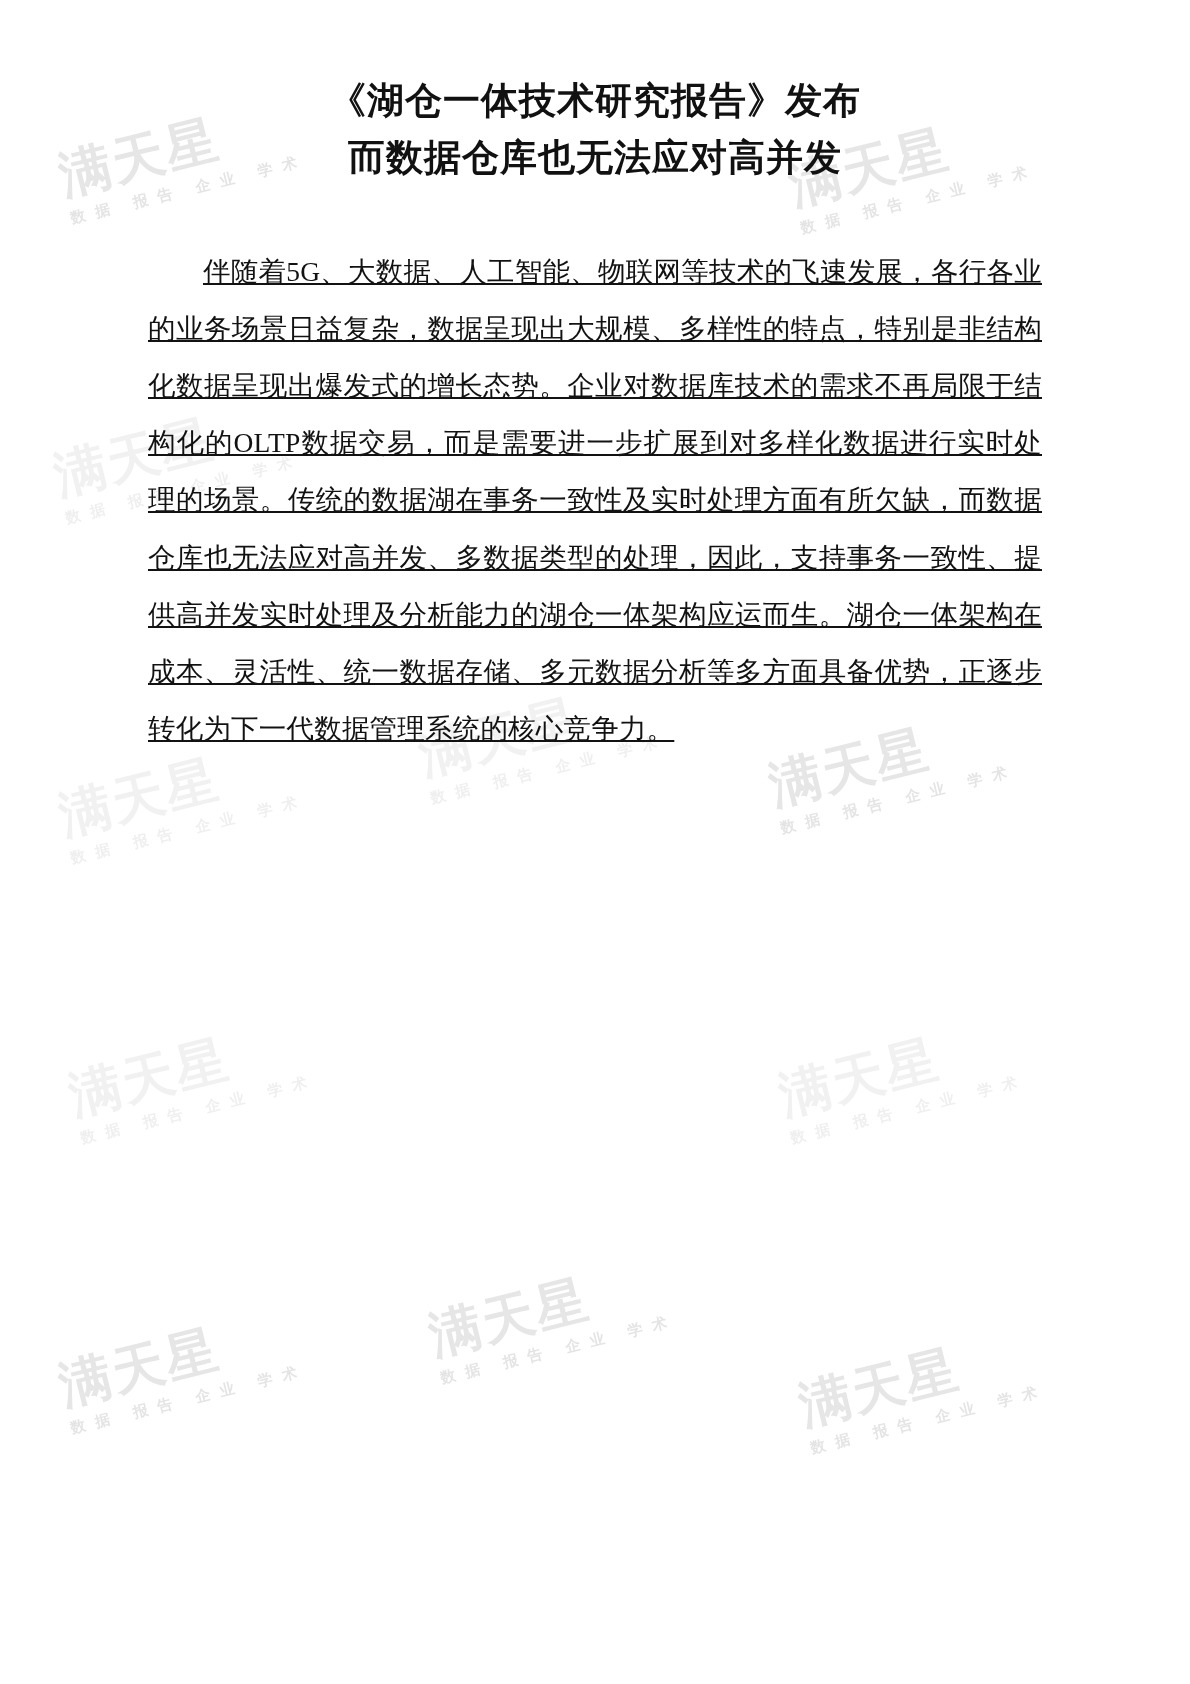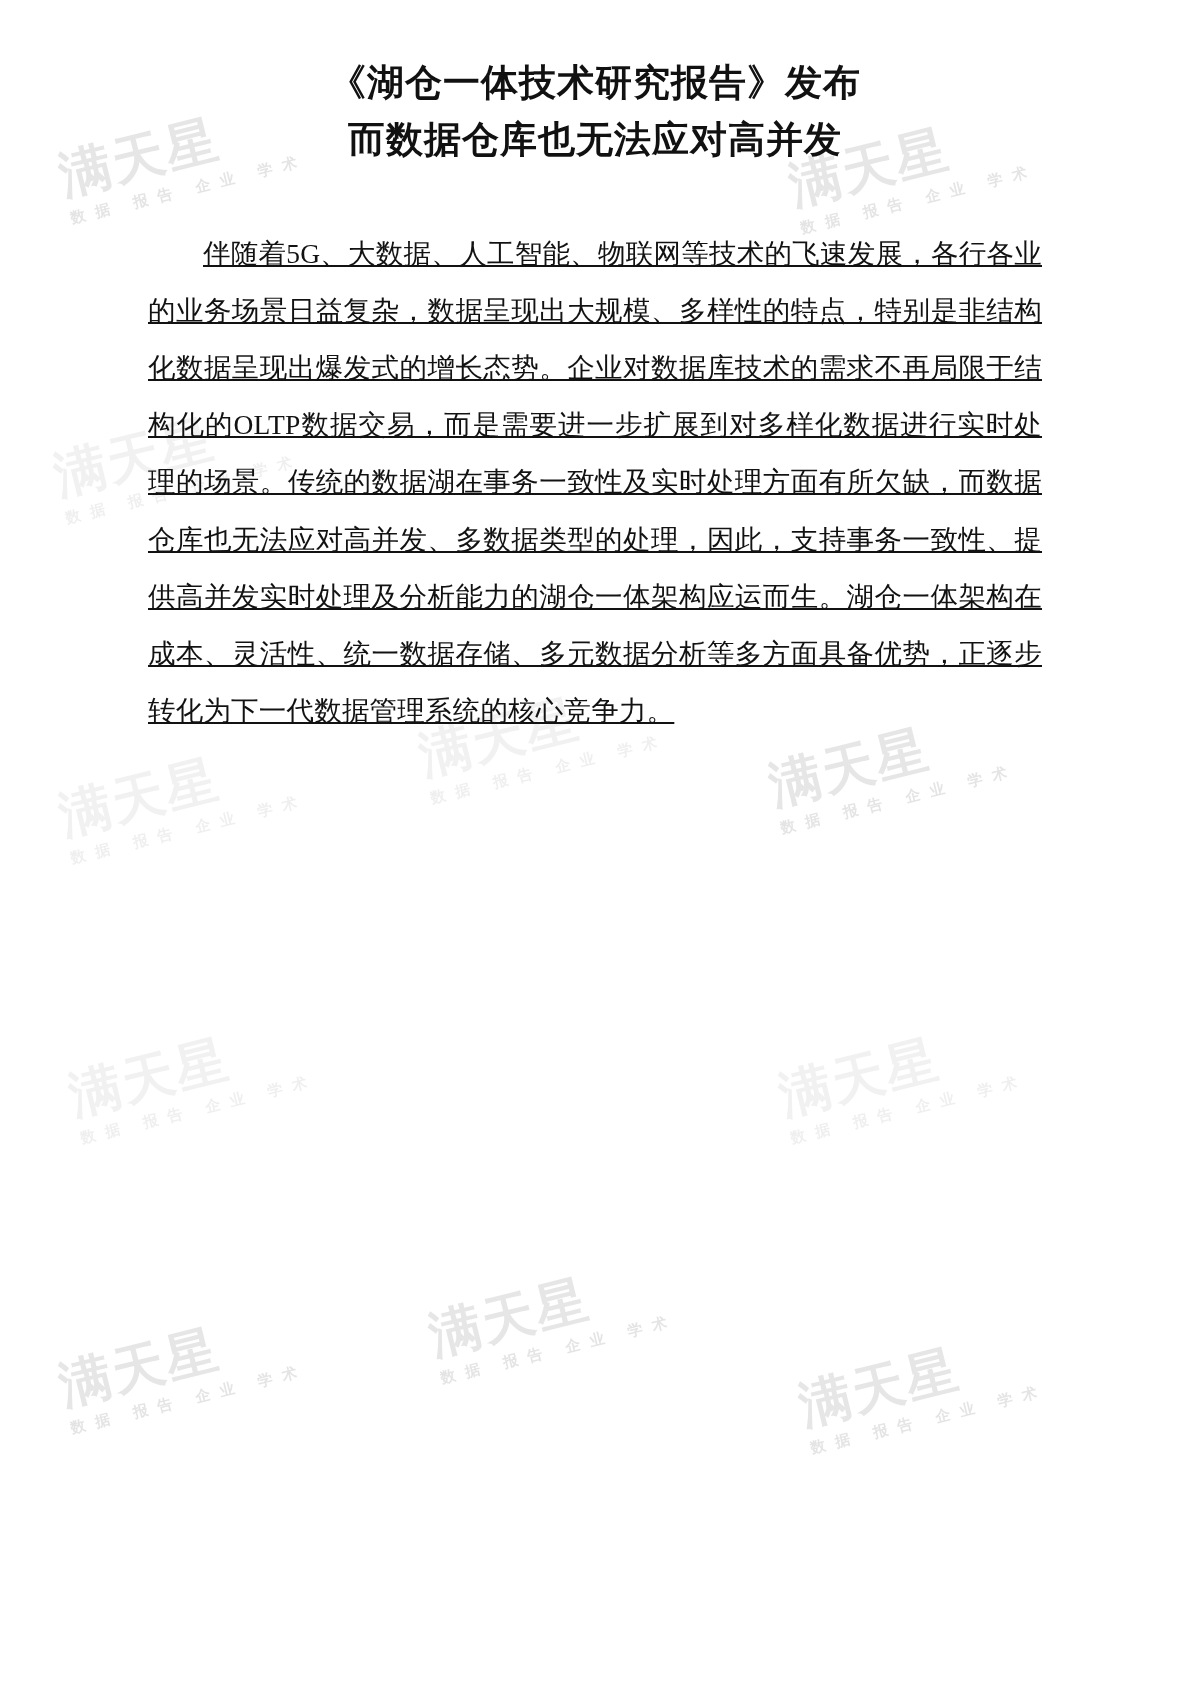--- a/index.html
+++ b/index.html
@@ -52,21 +52,21 @@
   }
   .wm.light {
     color: rgba(150,150,150,0.13);
   }
   .wm.light .wm-sub { color: rgba(150,150,150,0.15); }
 
   
   .content {
     position: relative;
     z-index: 1;
-    padding: 54px 148px 0 148px;
+    padding: 72px 148px 0 148px;
   }
   .doc-title {
     text-align: center;
     font-family: "Liberation Sans", sans-serif;
     font-weight: 700;
     font-size: 37px;
     line-height: 1.55;
     letter-spacing: 1px;
     color: #111111;
     margin: 0 0 56px 0;

